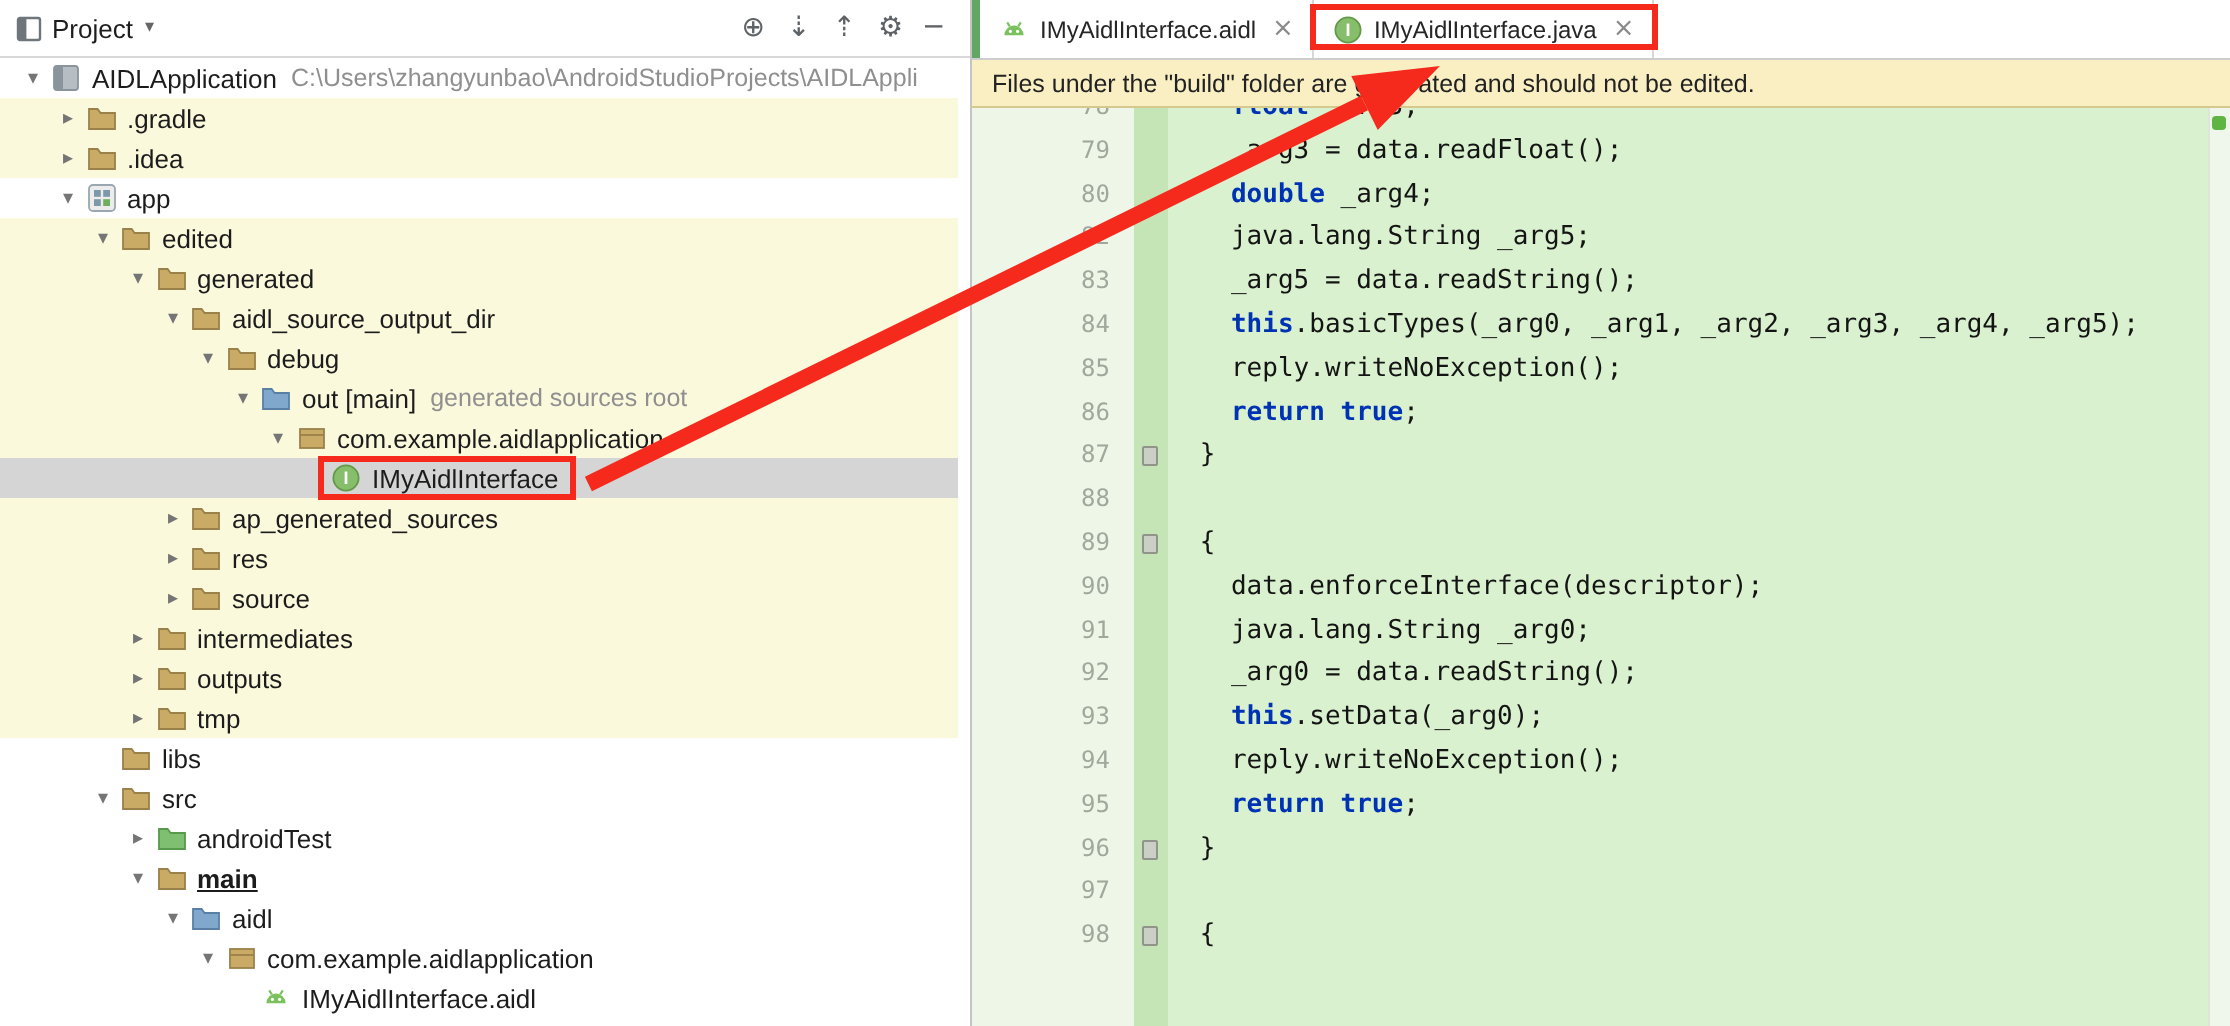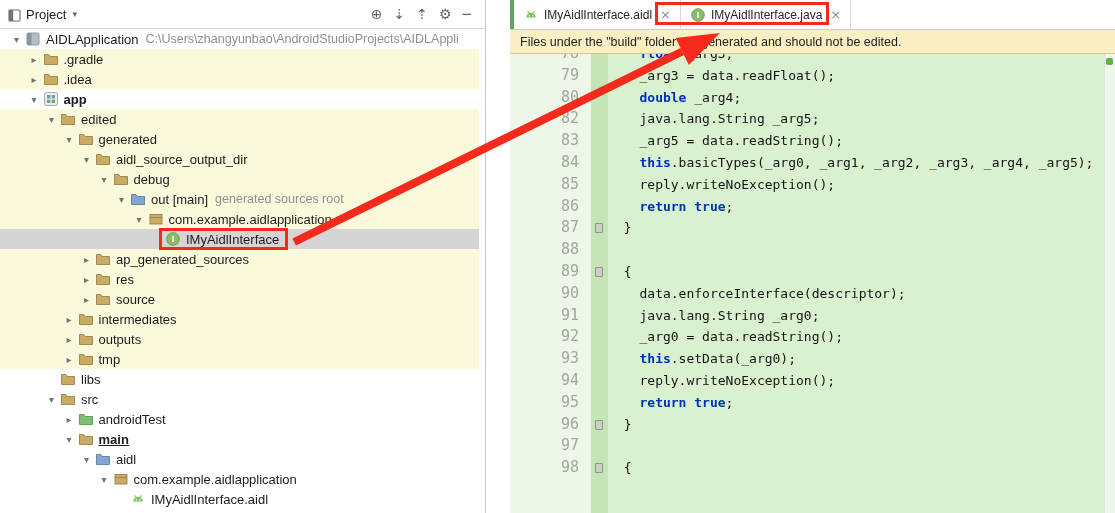--- a/index.html
+++ b/index.html
@@ -1,20 +1,20 @@
 <!DOCTYPE html>
 <html><head>
 <meta charset="utf-8">
 <style>
   * { margin:0; padding:0; box-sizing:border-box; }
   html,body { width:1115px; height:513px; overflow:hidden; }
   body { font-family:"Liberation Sans",sans-serif; background:#fff; position:relative;
          --red:#F5291C; --yellow:#FBF9DC; --sel:#D5D5D5; --edbg:#D9F1CF; --banner:#F9EFC3;
          --kw:#0033B3; --const:#871094; }
-  .app { position:absolute; inset:0; display:flex;gap:24px; }
+  .app { position:absolute; inset:0; display:flex; }
 
   
   .left-panel { width:486px; border-right:1px solid #C4C4C4; display:flex; flex-direction:column; background:#fff; flex:none; }
   .left-header { height:29px; flex:none; display:flex; align-items:center; padding:0 8px 0 8px; border-bottom:1px solid #D8D8D8; gap:5px; }
   .pv-title { font-size:13px; color:#1D1D1D; }
   .pv-caret { font-family:"DejaVu Sans",sans-serif; font-size:9px; color:#666; margin-left:1px; }
   .header-icons { margin-left:auto; display:flex; align-items:center; gap:11px; padding-right:6px; }
   .hicon { font-family:"DejaVu Sans",sans-serif; font-size:14px; color:#5E6367; cursor:pointer; line-height:1; }
   .tree { flex:1; padding-top:0; overflow:hidden; }
   .row { height:20px; display:flex; align-items:center; font-size:13px; color:#1C1C1C; width:479px; white-space:nowrap; overflow:hidden; }
@@ -38,21 +38,21 @@
   .tab-x { font-family:"DejaVu Sans",sans-serif; color:#8A8A8A; margin-left:8px; font-size:13px; line-height:1; }
   .banner { height:24px; flex:none; background:var(--banner); border-bottom:1px solid #D6C98E; display:flex; align-items:center; padding-left:10px; font-size:12.5px; color:#222; }
 
   .editor { position:relative; flex:1; overflow:hidden; background:var(--edbg); }
   .gutter-bg { position:absolute; left:0; top:0; bottom:0; width:81px; background:#EEF6E8; }
   .strip-bg  { position:absolute; left:81px; top:0; bottom:0; width:17px; background:#C6E5B7; }
   .scroll-bg { position:absolute; right:0; top:0; bottom:0; width:11px; background:#EFF6EC; border-left:1px solid #DCE7D8; }
   .status-ok { position:absolute; right:2px; top:4px; width:7px; height:7px; background:#5FB541; border-radius:2px; }
   .code-content { position:absolute; left:0; top:-11px; right:11px; }
   .cl { display:flex; height:21.8px; line-height:21.8px; font-family:"DejaVu Sans Mono",monospace; font-size:13px; }
-  .cl .num { width:81px; flex:none; text-align:right; padding-right:12px; color:#A0A89E; font-size:15px; }
+  .cl .num { width:81px; flex:none; text-align:right; padding-right:12px; color:#A0A89E; font-size:12px; }
   .cl .fold { width:17px; flex:none; position:relative; }
   .fold-marker { position:absolute; left:4px; top:6px; width:8px; height:10px; background:#CBD0C6; border:1px solid #8F958B; border-radius:1px; }
   .cl .src { white-space:pre; padding-left:8px; color:#141414; }
   .tk-k { color:var(--kw); font-weight:bold; }
   .tk-c { color:var(--const); font-style:italic; font-weight:bold; }
   .tk-p { color:#141414; }
 
   
   .anno-box { position:absolute; border:3px solid var(--red); z-index:55; pointer-events:none; }
   #anno-svg { position:absolute; left:0; top:0; z-index:60; pointer-events:none; }
@@ -114,21 +114,21 @@
           <span class="chev">▾</span>
           <span class="ic">
             <svg width="16" height="16" viewBox="0 0 16 16">
               <rect x="1.5" y="1.5" width="13" height="13" rx="2" fill="#ECECEC" stroke="#9AA7B0" stroke-width="0.9"></rect>
               <rect x="4" y="4" width="3.4" height="3.4" fill="#7D98A9"></rect>
               <rect x="8.6" y="4" width="3.4" height="3.4" fill="#7D98A9"></rect>
               <rect x="4" y="8.6" width="3.4" height="3.4" fill="#7D98A9"></rect>
               <rect x="8.6" y="8.6" width="3.4" height="3.4" fill="#6FAF5B"></rect>
             </svg>
           </span>
-          <span class="lbl" style="font-weight: bold;">app</span>
+          <span class="lbl" style="font-weight: normal;">app</span>
         </div>
         <div class="row bg-yellow" style="padding-left: 43px;">
           <span class="chev">▾</span>
           <span class="ic">
             <svg width="16" height="16" viewBox="0 0 16 16">
               <path d="M1.5 13.5v-10h4.3l1.5 2h7.2v8z" fill="#C9AB66" stroke="#9A8149" stroke-width="0.9"></path>
             </svg>
           </span>
           <span class="lbl">edited</span>
         </div>

